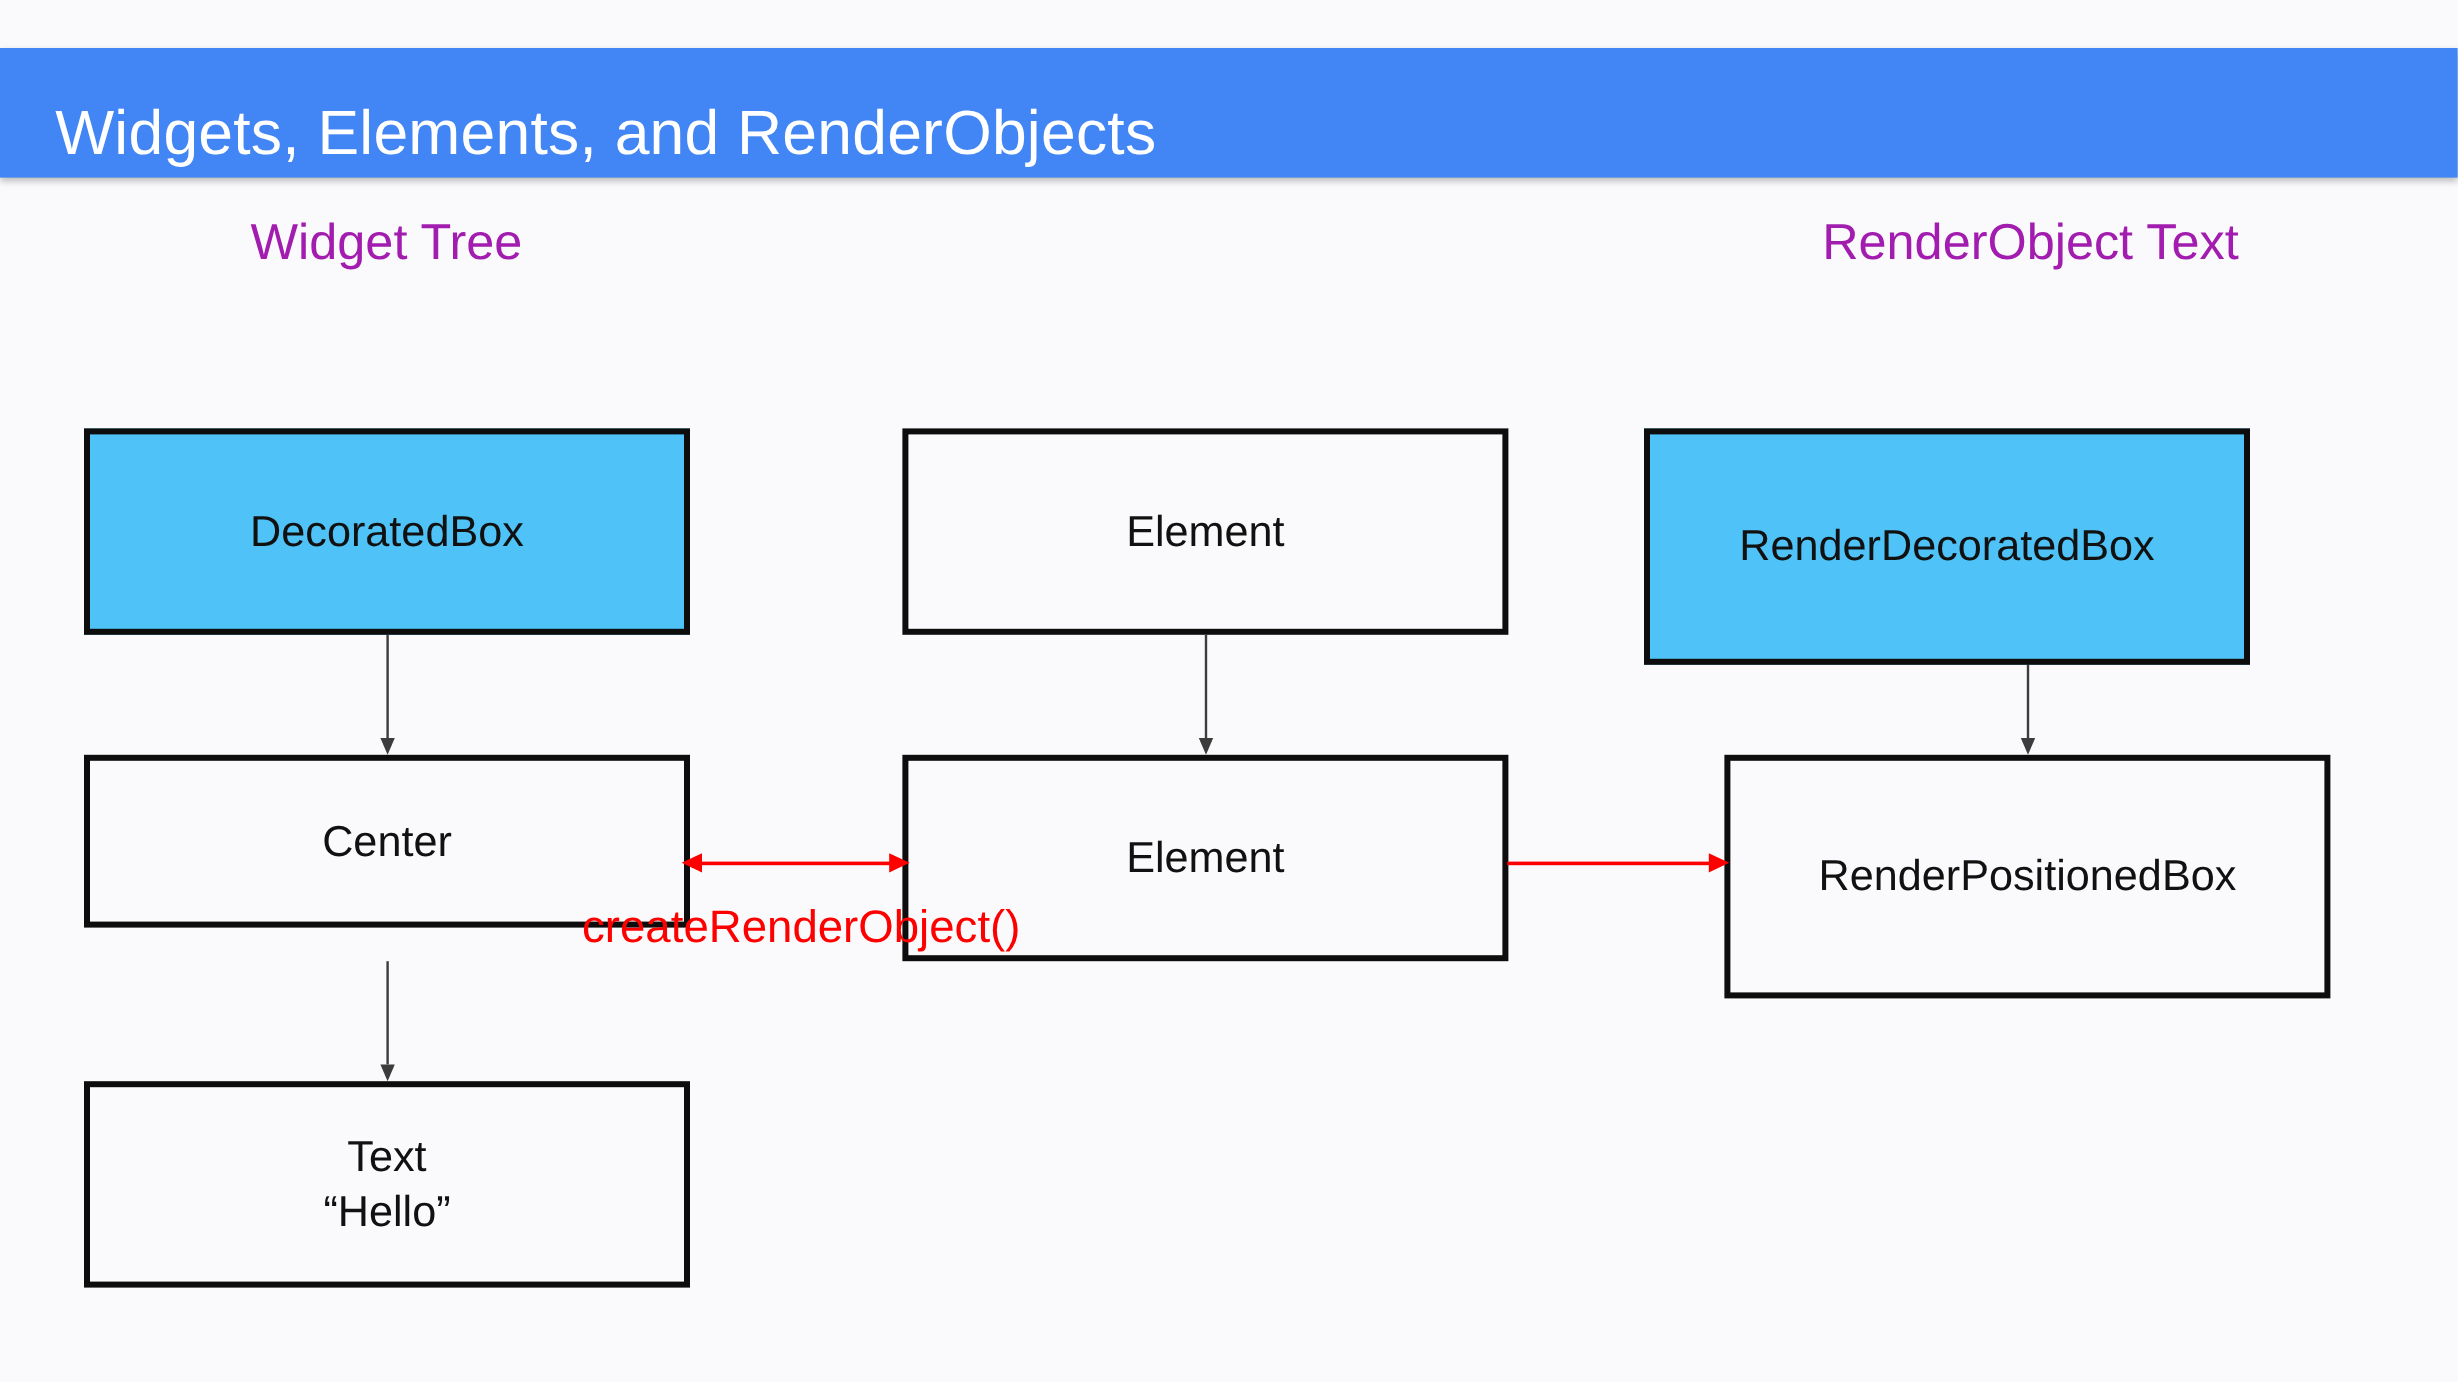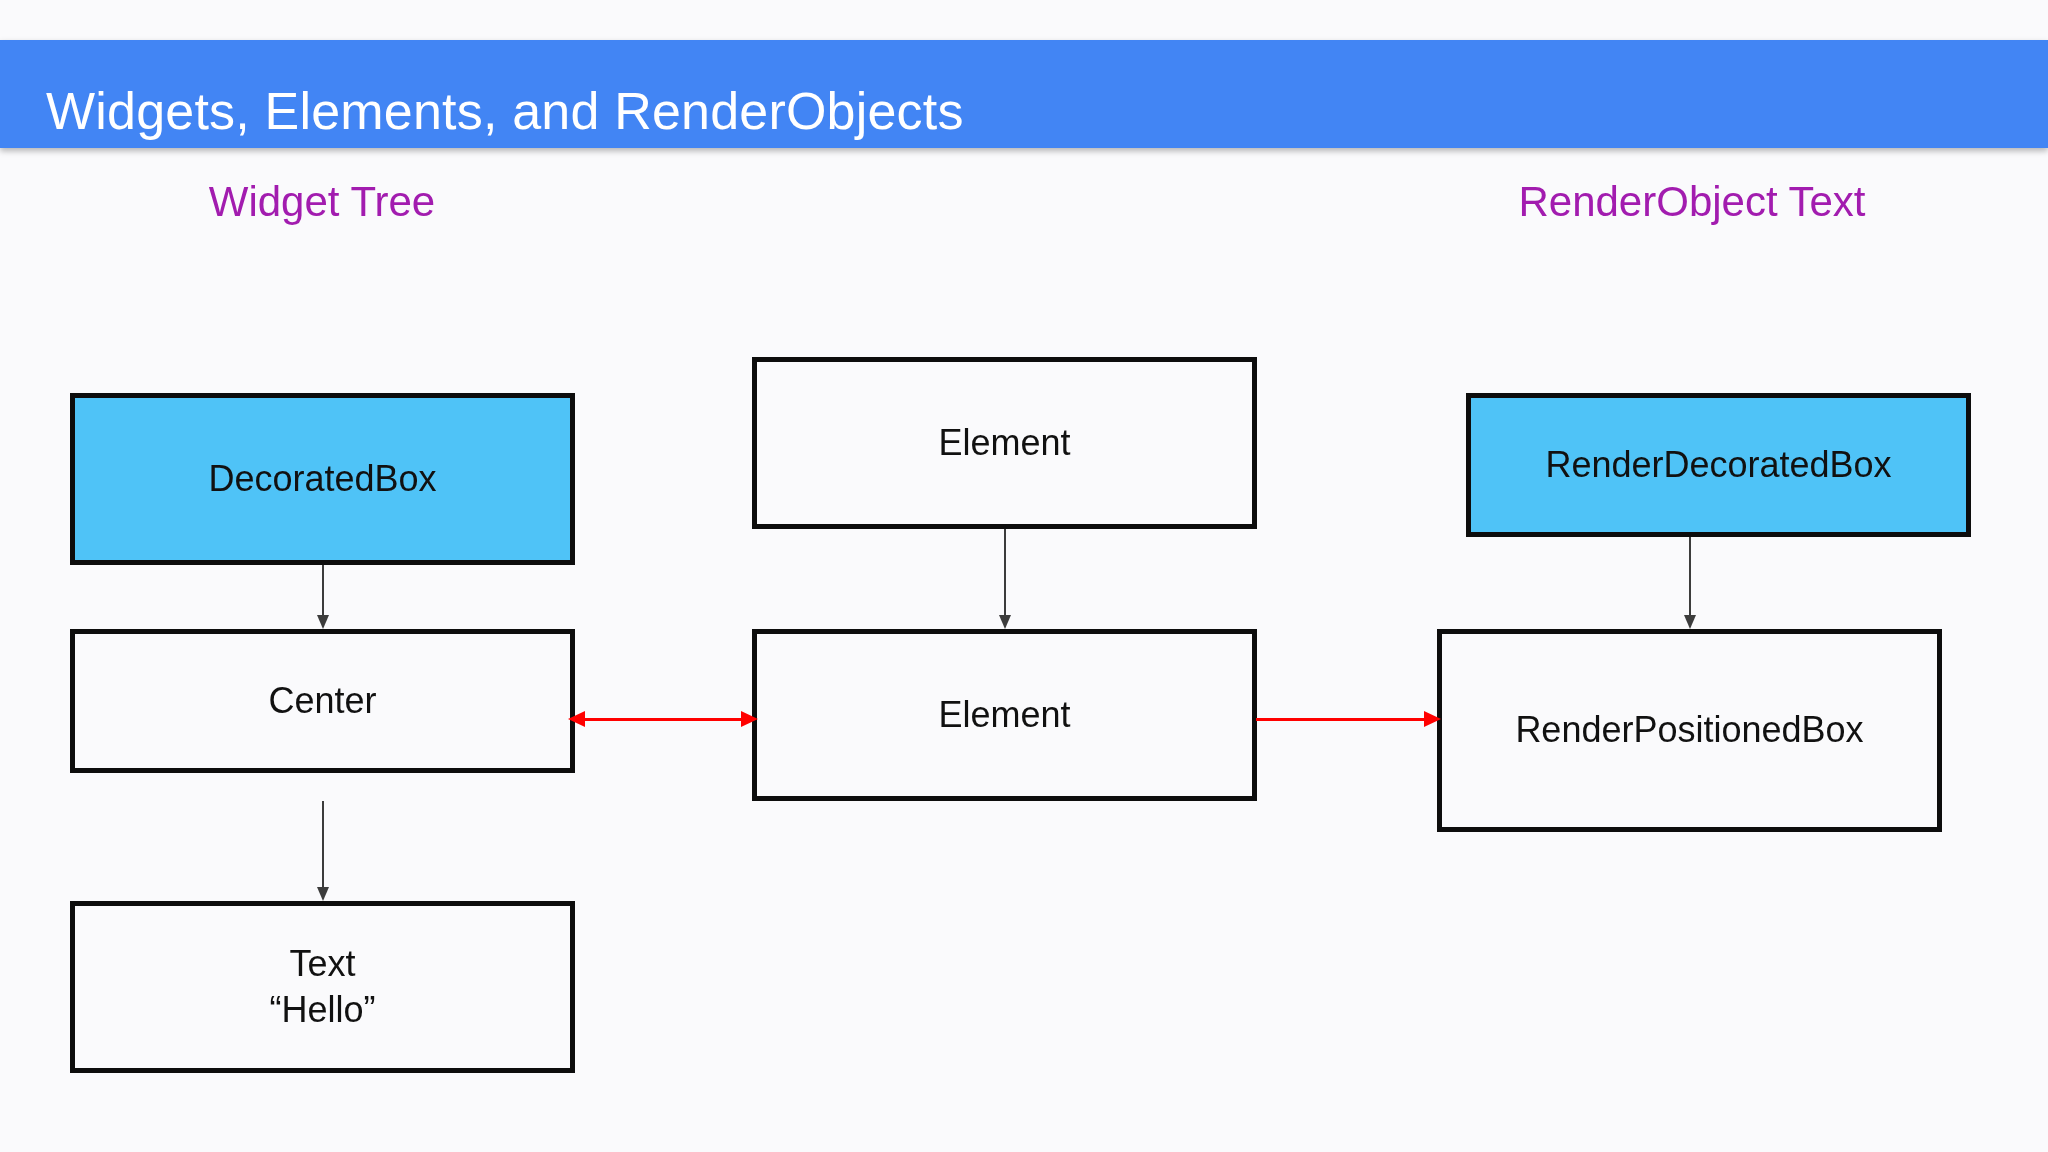--- a/index.html
+++ b/index.html
@@ -70,21 +70,20 @@
     align-items: center;
     justify-content: center;
     text-align: center;
     line-height: 1.28;
     font-size: 36px;
     color: #111111;
     z-index: 3;
   }
   .node-box.filled {
     background: #4FC3F7;
-    margin-top: 36px;
   }
   .node-label {
     white-space: pre-line;
     padding: 0 10px;
   }
 
   
   .v-connector {
     position: absolute;
     width: 16px;
@@ -193,21 +192,21 @@
 
   <div class="v-connector" style="left:997px; top:381px; height:100px;">
     <div class="shaft" style="height:86px;"></div>
     <div class="head"></div>
   </div>
 
   <div class="node-box" style="left:752px; top:481px; width:505px; height:172px;">
     <span class="node-label">Element</span>
   </div>
 
-  <div class="node-box filled" style="left:1466px; top:209px; width:505px; height:144px;">
+  <div class="node-box filled" style="left:1370px; top:209px; width:505px; height:197px;">
     <span class="node-label">RenderDecoratedBox</span>
   </div>
 
   <div class="v-connector" style="left:1682px; top:381px; height:100px;">
     <div class="shaft" style="height:86px;"></div>
     <div class="head"></div>
   </div>
 
   <div class="node-box" style="left:1437px; top:481px; width:505px; height:203px;">
     <span class="node-label">RenderPositionedBox</span>
@@ -217,14 +216,15 @@
     <div class="head-left"></div>
     <div class="shaft" style="left:15px; right:15px;"></div>
     <div class="head-right"></div>
   </div>
 
   <div class="h-arrow" style="left:1256px; top:560px; width:185px;">
     <div class="shaft" style="left:0; right:15px;"></div>
     <div class="head-right"></div>
   </div>
 
+  <div class="annotation-label" style="left:485px; top:604px;">createRenderObject()</div>
 
 </div>
 
 </body></html>

